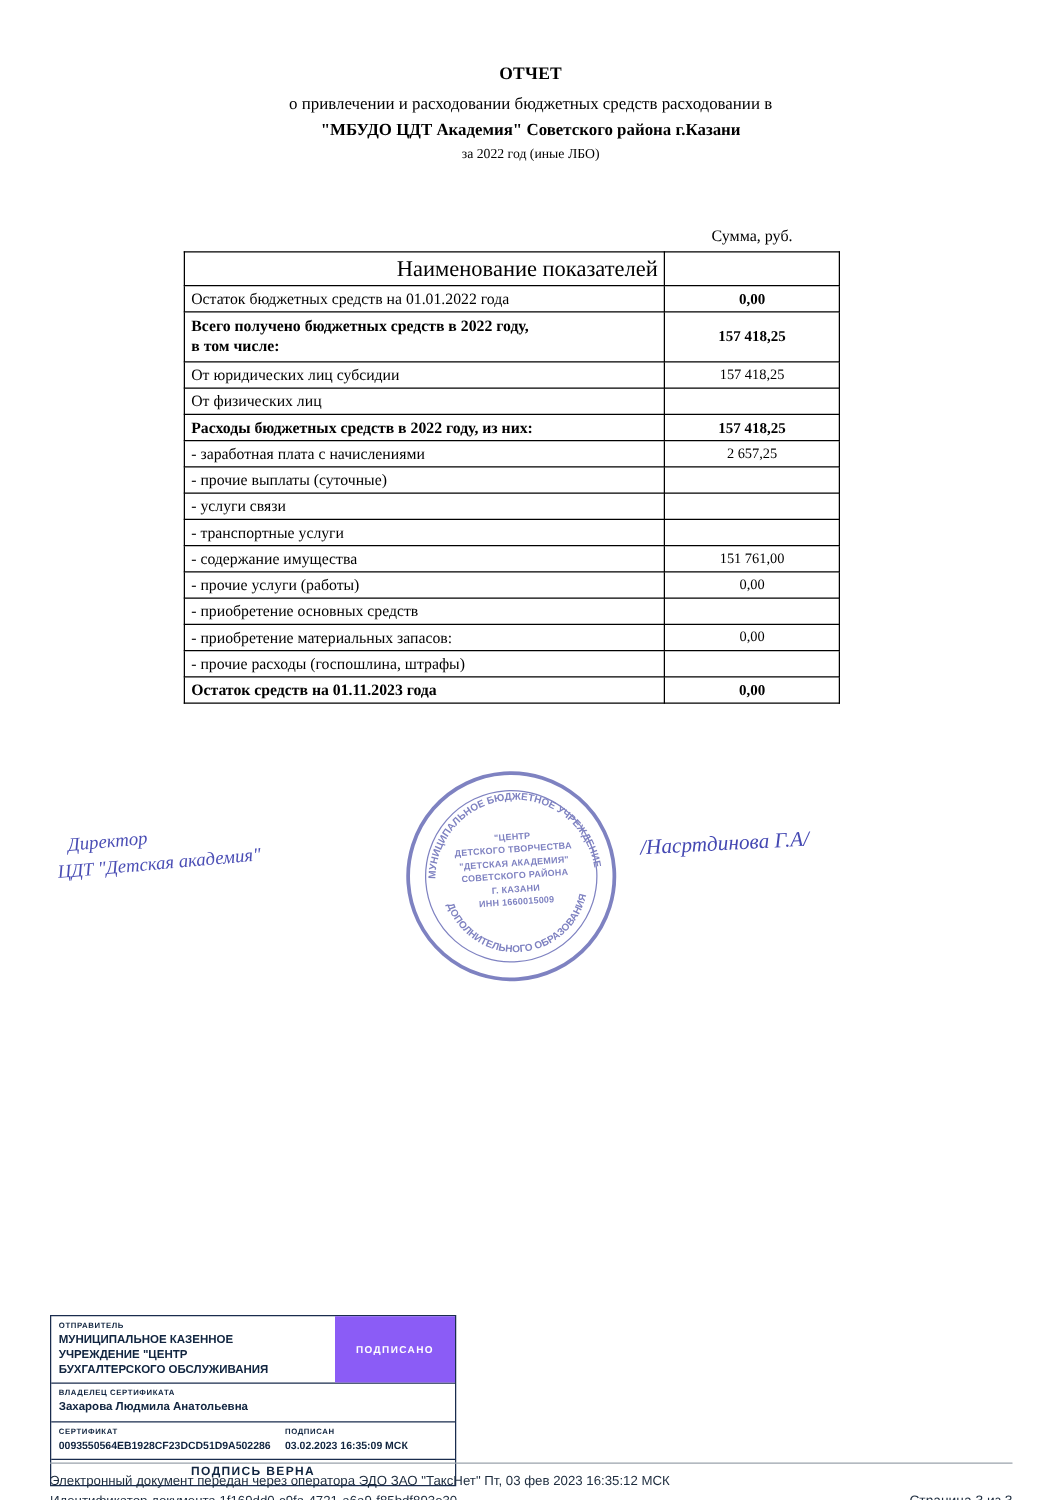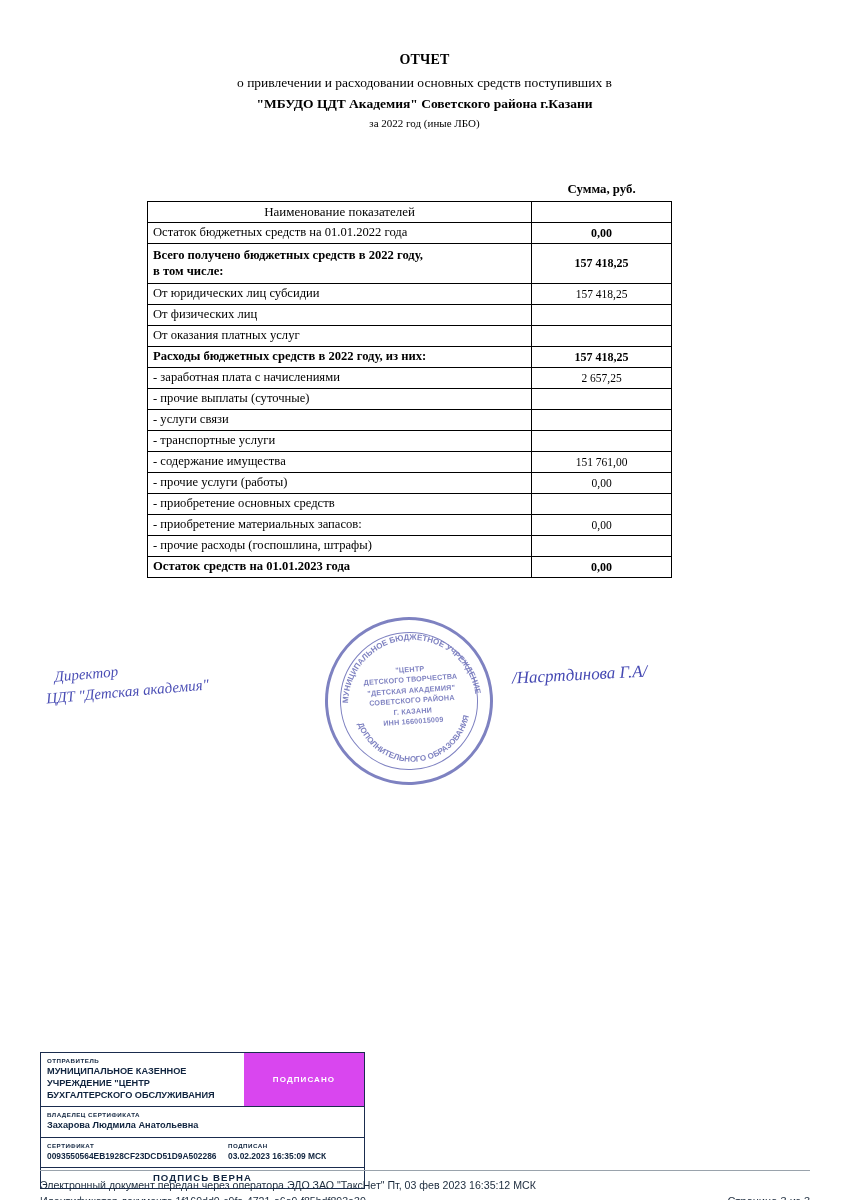--- a/index.html
+++ b/index.html
@@ -62,29 +62,29 @@
     padding: 2px 5px;
     vertical-align: middle;
     line-height: 1.25;
   }
   td.col-name { width: 385px; }
   td.col-sum  { width: 140px; text-align: center; }
 
   .sum-head {
     border: none !important;
     text-align: center;
-    font-weight: bold;
+    font-weight: normal;
     font-size: 12.8px;
     padding-bottom: 3px !important;
   }
   .blank-head { border: none !important; }
 
   .hdr-row td {
-    text-align: center;
-    font-size: 13px;
+    text-align: right;
+    font-size: 18px;
   }
   .bold { font-weight: bold; }
   .tall { height: 40px; }
   .num { font-weight: bold; font-size: 12px; }
   .num-reg { font-size: 11.5px; }
   .row-h { height: 21px; }
 
   
   .sign-area {
     position: absolute;
@@ -177,23 +177,23 @@
   }
   .esign .val {
     font-size: 9.2px;
     line-height: 1.28;
     font-weight: bold;
   }
   .esign .val.small { font-size: 8.4px; }
   .badge {
     position: absolute;
     right: 0; top: 0;
-    width: 120px;
+    width: 96px;
     height: 100%;
-    background: #d946ef;
+    background: #8b5cf6;
     color: #ffffff;
     display: flex;
     align-items: center;
     justify-content: center;
     font-size: 8px;
     font-weight: bold;
     letter-spacing: 1.1px;
   }
   .sender-sec { min-height: 52px; }
   .cert-row { display: flex; }
@@ -223,21 +223,21 @@
   .footer-row { display: flex; justify-content: space-between; align-items: baseline; }
   .footer .page-no { font-size: 11px; }
 </style>
 </head>
 <body>
 
 <div class="page">
 
   <div class="doc-header">
     <div class="line1">ОТЧЕТ</div>
-    <div class="line2">о привлечении и расходовании основных средств поступивших в</div>
+    <div class="line2">о привлечении и расходовании бюджетных средств расходовании в</div>
     <div class="line3">"МБУДО ЦДТ Академия" Советского района г.Казани</div>
     <div class="line4">за 2022 год (иные ЛБО)</div>
   </div>
 
   <div class="table-wrap">
     <table class="report">
       <tbody id="table-body">
         <tr>
           <td class="blank-head"></td>
           <td class="sum-head">Сумма, руб.</td>
@@ -257,24 +257,20 @@
           </tr>
           <tr class="row-h">
             <td class="col-name" style="white-space: pre-line;">От юридических лиц  субсидии</td>
             <td class="col-sum num-reg">157 418,25</td>
           </tr>
           <tr class="row-h">
             <td class="col-name" style="white-space: pre-line;">От физических лиц</td>
             <td class="col-sum num-reg"></td>
           </tr>
           <tr class="row-h">
-            <td class="col-name" style="white-space: pre-line;">От оказания платных услуг</td>
-            <td class="col-sum num-reg"></td>
-          </tr>
-          <tr class="row-h">
             <td class="col-name bold" style="white-space: pre-line;">Расходы бюджетных средств в 2022 году, из них:</td>
             <td class="col-sum num">157 418,25</td>
           </tr>
           <tr class="row-h">
             <td class="col-name" style="white-space: pre-line;">- заработная плата с начислениями</td>
             <td class="col-sum num-reg">2 657,25</td>
           </tr>
           <tr class="row-h">
             <td class="col-name" style="white-space: pre-line;">- прочие выплаты (суточные)</td>
             <td class="col-sum num-reg"></td>
@@ -301,21 +297,21 @@
           </tr>
           <tr class="row-h">
             <td class="col-name" style="white-space: pre-line;">- приобретение материальных запасов:</td>
             <td class="col-sum num-reg">0,00</td>
           </tr>
           <tr class="row-h">
             <td class="col-name" style="white-space: pre-line;">- прочие расходы (госпошлина, штрафы)</td>
             <td class="col-sum num-reg"></td>
           </tr>
           <tr class="row-h">
-            <td class="col-name bold" style="white-space: pre-line;">Остаток средств на 01.01.2023 года</td>
+            <td class="col-name bold" style="white-space: pre-line;">Остаток средств на 01.11.2023 года</td>
             <td class="col-sum num">0,00</td>
           </tr>
         </tbody>
     </table>
   </div>
 
   <div class="sign-area">
     <div class="sig-left">
       <div>Директор</div>
       <div class="l2">ЦДТ "Детская академия"</div>

